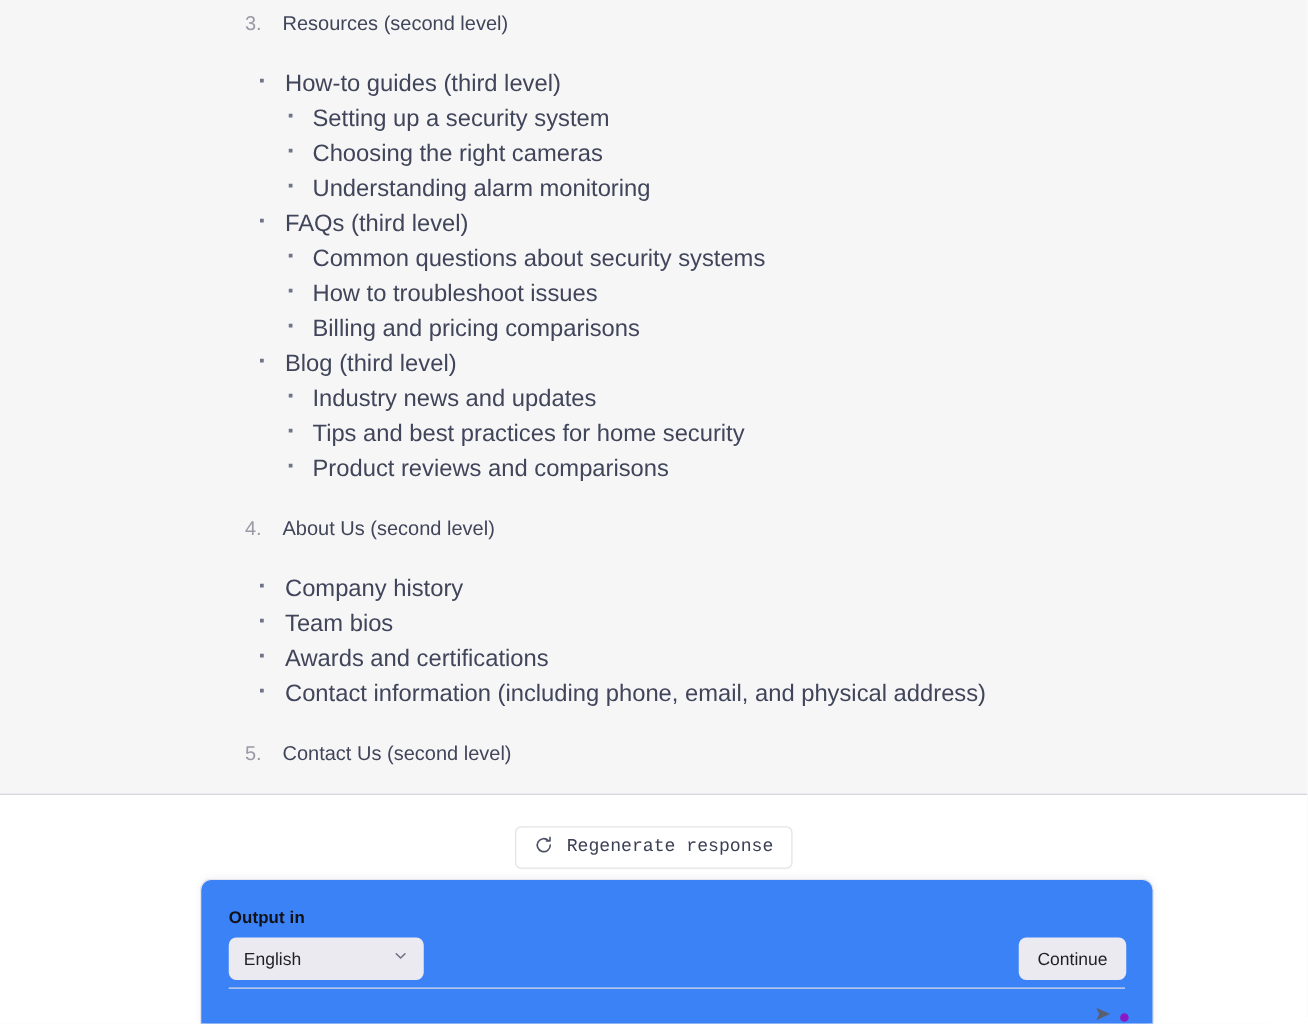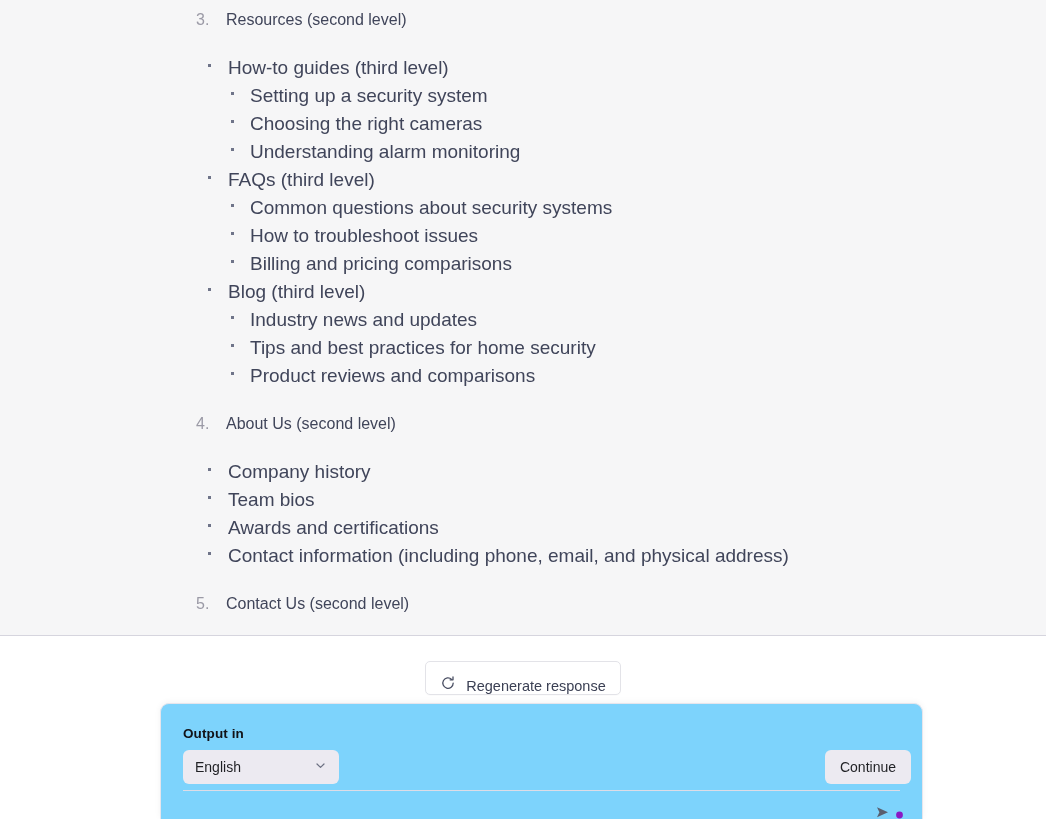--- a/index.html
+++ b/index.html
@@ -101,45 +101,46 @@
   #regen-wrap {
     position: absolute;
     top: 661px;
     left: 0;
     width: 1046px;
     display: flex;
     justify-content: center;
   }
   #regen-button {
     display: inline-flex;
-    align-items: flex-end;
+    align-items: center;
     gap: 10px;
     height: 34px;
     padding: 0 14px;
     background: #ffffff;
     border: 1px solid #e3e3e8;
     border-radius: 5px;
     cursor: pointer;
     box-shadow: 0 1px 1px rgba(0,0,0,0.02);
+    font-family: Liberation Mono, monospace;
   }
   #regen-button .label {
     font-size: 14.5px;
     color: #3b4054;
     white-space: nowrap;
   }
   .regen-icon { display: block; }
 
   
   #composer-panel {
     position: absolute;
     left: 160px;
     top: 703px;
     width: 763px;
     height: 116px;
-    background: #7dd3fc;
+    background: #3b82f6;
     border: 1px solid #e6e5ec;
     border-bottom: none;
     border-radius: 9px 9px 0 0;
     box-shadow: 0 -1px 6px rgba(20,20,40,0.05);
     overflow: hidden;
   }
 
   #composer-top {
     position: relative;
     height: 86px;
@@ -171,21 +172,21 @@
     font-size: 14px;
     color: #1f2024;
     flex: 1;
   }
   .chevron {
     display: block;
   }
 
   #continue-button {
     position: absolute;
-    right: 11px;
+    right: 21px;
     top: 46px;
     width: 86px;
     height: 34px;
     background: #eceaf1;
     border: none;
     border-radius: 6px;
     font-family: "Liberation Sans", sans-serif;
     font-size: 14px;
     color: #1f2024;
     cursor: pointer;

